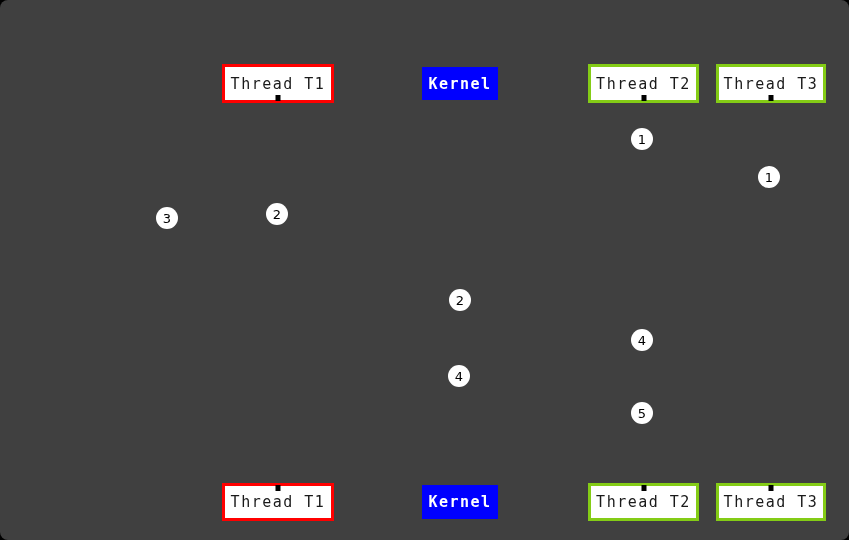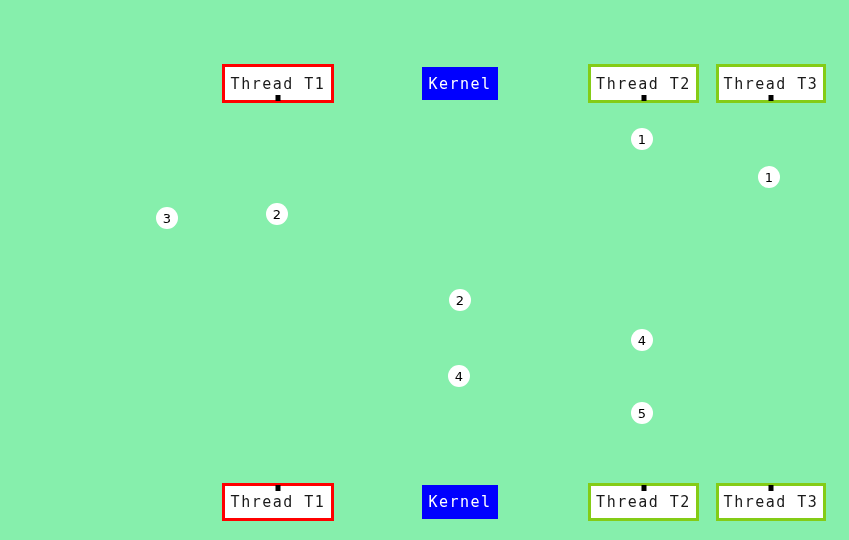--- a/index.html
+++ b/index.html
@@ -4,37 +4,39 @@
 <style>
   html, body {
     margin: 0;
     padding: 0;
     background: #000000;
   }
   .stage {
     position: relative;
     width: 849px;
     height: 540px;
-    background: #86efac;
+    background: #404040;
     overflow: hidden;
     font-family: "DejaVu Sans Mono", "Liberation Mono", monospace;
+    border-radius: 8px;
   }
   .node {
     position: absolute;
     box-sizing: border-box;
     background: #ffffff;
     display: flex;
     align-items: center;
     justify-content: center;
   }
   .node-red   { border: 3px solid #ff0000; }
   .node-blue  { border: 3px solid #84cc16; }
   .node-kernel {
     border: none;
     background: #0000ff;
+    font-weight: bold;
   }
   .node-label {
     font-size: 15px;
     letter-spacing: 1.5px;
     color: #1a1a1a;
     white-space: nowrap;
   }
   .node-kernel .node-label { color: #ffffff; }
   .stub {
     position: absolute;

